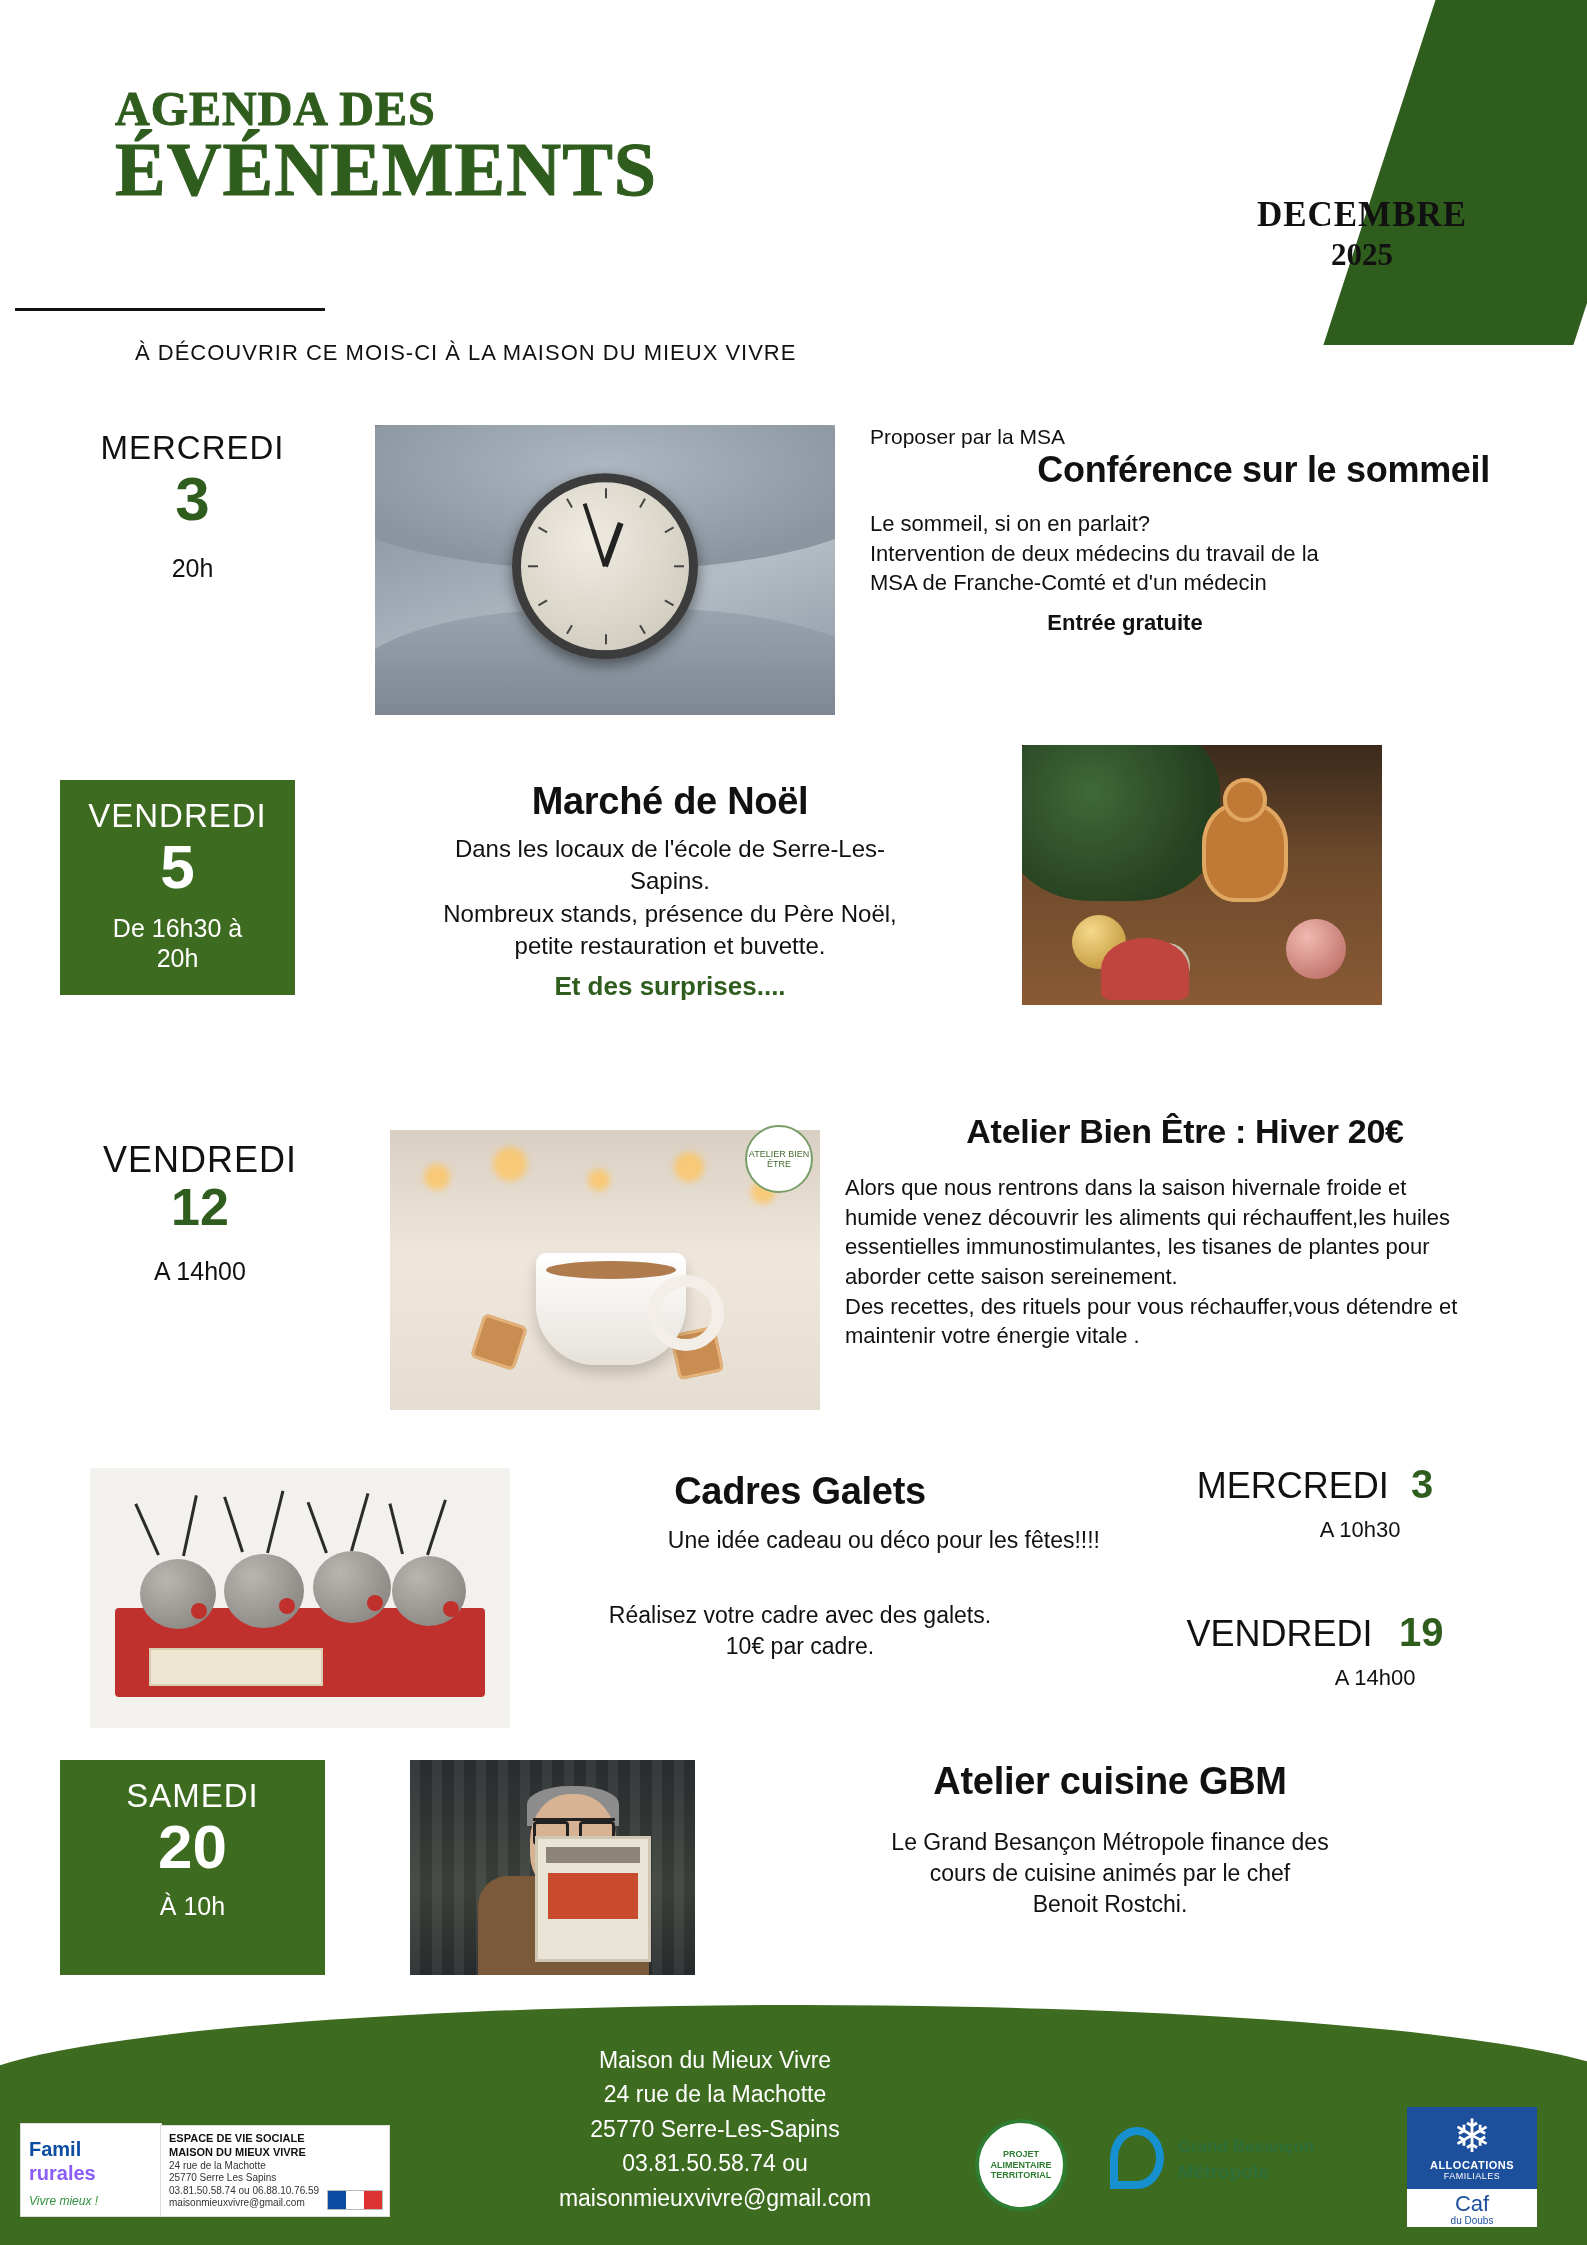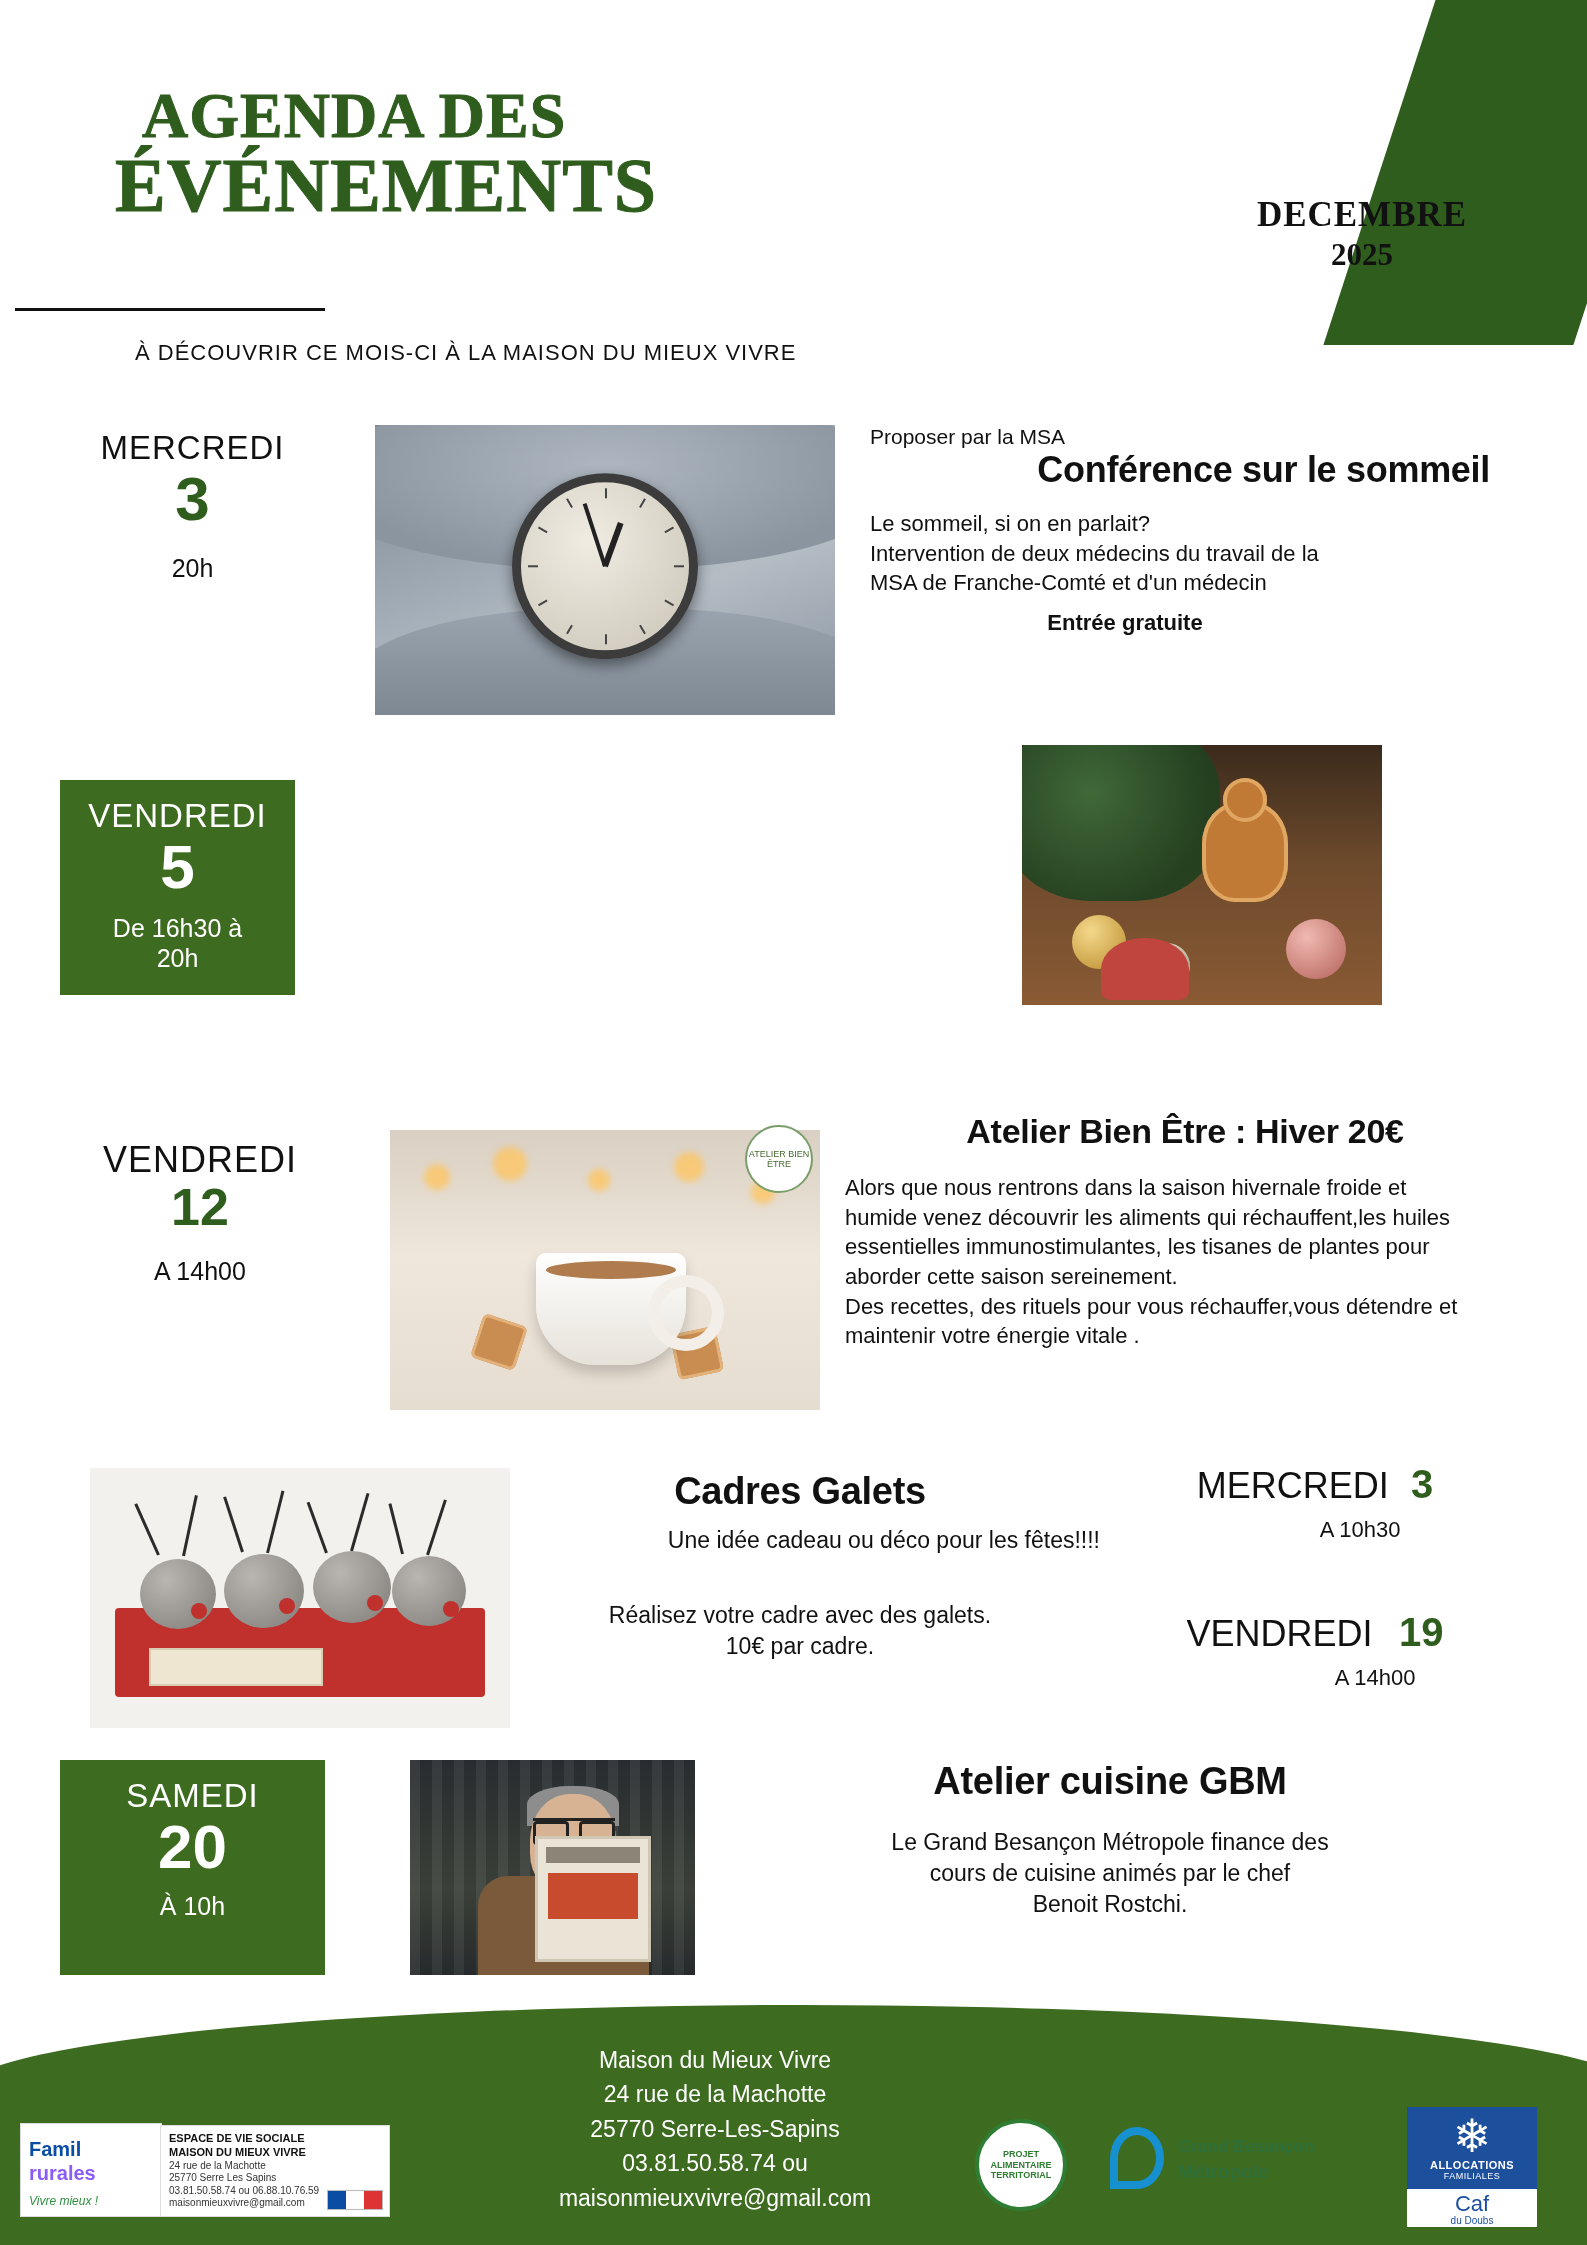--- a/index.html
+++ b/index.html
@@ -26,21 +26,21 @@
   .title{
     position:absolute;left:115px;top:85px;
     font-family:"Liberation Serif", serif;
     font-weight:bold;
     font-size:74px;line-height:0.98;
     color:#2f5d1e;
     letter-spacing:1px;
     -webkit-text-stroke:1px #2f5d1e;
     text-transform:uppercase;
   }
-  .title .l1{display:block;font-size:64px;margin-left:27px;}
+  .title .l1{display:block;font-size:48px;}
   .title .l2{display:block;font-size:76px;}
   .rule{
     position:absolute;left:15px;top:308px;width:310px;height:3px;background:#111;
   }
   .month{
     position:absolute;right:95px;top:195px;width:260px;text-align:center;
     font-family:"Liberation Serif", serif;font-weight:bold;
   }
   .month .m{display:block;font-size:35px;letter-spacing:1px;color:#111;}
   .month .y{display:block;font-size:31px;color:#111;margin-top:2px;}
@@ -291,20 +291,30 @@
 
   <div class="photo ph-market" style="left:1022px;top:745px;width:360px;height:260px;">
     <div class="fir"></div>
     <div class="gman"></div>
     <div class="bauble b1"></div>
     <div class="bauble b2"></div>
     <div class="bauble b3"></div>
     <div class="hat"></div>
   </div>
 
+  <div style="position:absolute;left:330px;top:780px;width:680px;text-align:center;">
+    <div class="evt-title" style="font-size:38px;">Marché de Noël</div>
+    <div class="evt-text" style="margin-top:10px;font-size:24px;">
+      <div>Dans les locaux de l'école de Serre-Les-</div>
+      <div>Sapins.</div>
+      <div>Nombreux stands, présence du Père Noël,</div>
+      <div>petite restauration et buvette.</div>
+    </div>
+    <div class="green-bold" style="margin-top:8px;font-size:26px;">Et des surprises....</div>
+  </div>
 
   <div class="datebox" style="left:60px;top:1140px;width:280px;">
     <div class="dow" style="font-size:36px;">VENDREDI</div>
     <div class="num" style="font-size:52px;">12</div>
     <div class="time" style="margin-top:22px;">A 14h00</div>
   </div>
 
   <div class="photo ph-cup" style="left:390px;top:1130px;width:430px;height:280px;">
     <div class="bokeh" style="left:8%;top:12%;width:26px;height:26px;"></div>
     <div class="bokeh" style="left:24%;top:6%;width:34px;height:34px;"></div>

